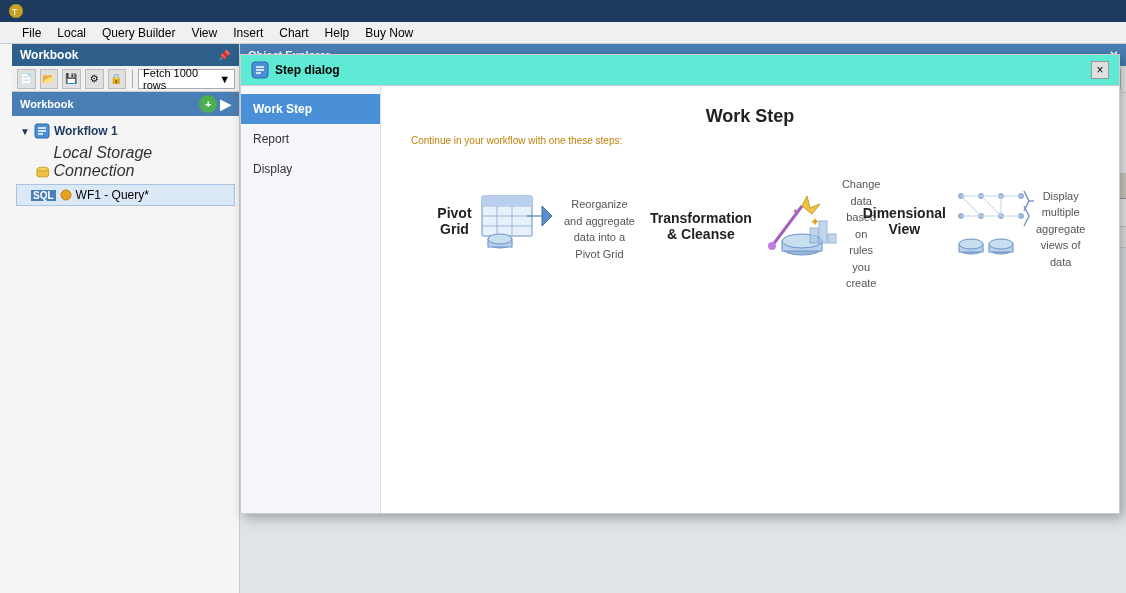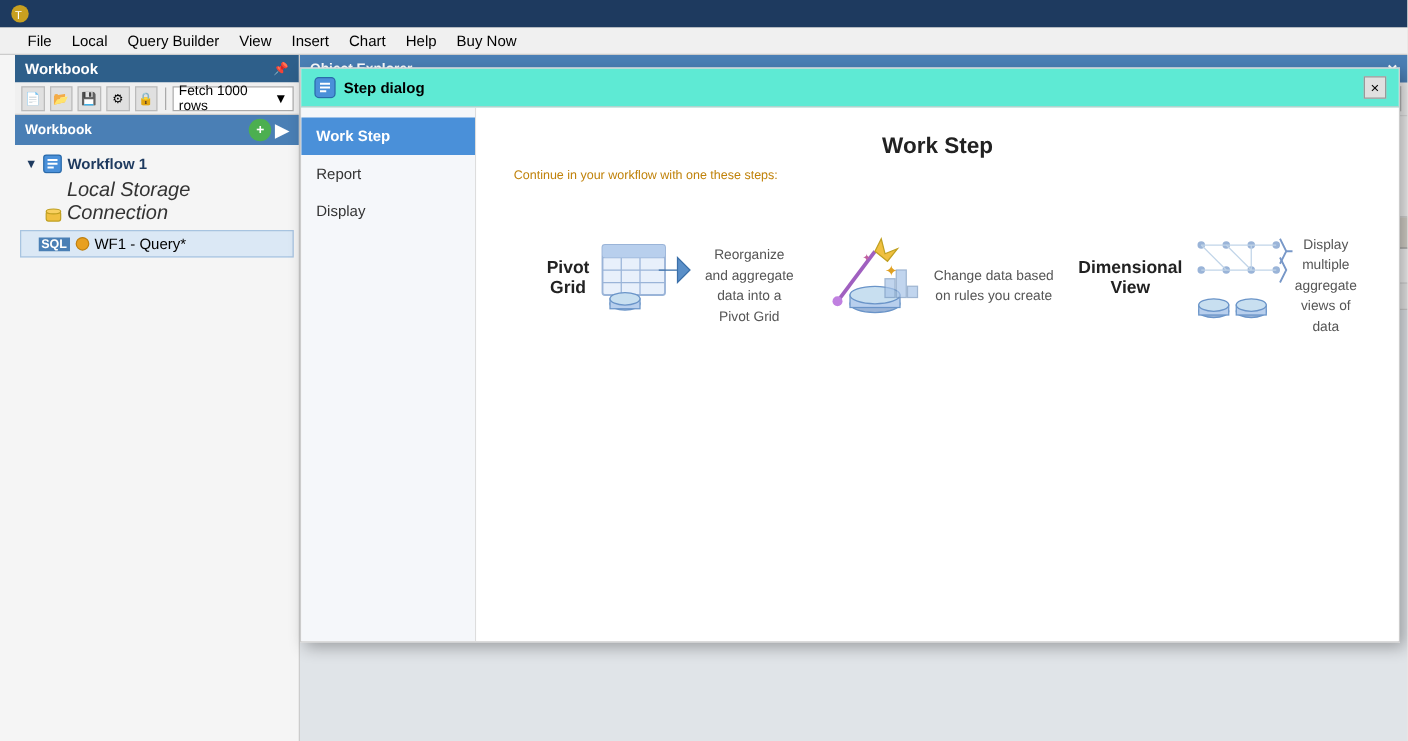--- a/index.html
+++ b/index.html
@@ -630,20 +630,21 @@
 
                   <ellipse cx="28" cy="62" rx="12" ry="5" fill="#9ab4d8" stroke="#6a94c8" stroke-width="1"></ellipse>
                   <rect x="16" y="58" width="24" height="8" fill="#b8cfed" stroke="#6a94c8" stroke-width="1"></rect>
                   <ellipse cx="28" cy="58" rx="12" ry="5" fill="#c8dff0" stroke="#6a94c8" stroke-width="1"></ellipse>
                 </svg>
               </div>
               <div class="step-option-desc">Reorganize and aggregate data into a Pivot Grid</div>
             </div>
 
             <div class="step-option">
+              <div class="step-option-title">Transformation &amp; Cleanse</div>
               <div class="step-option-icon">
                 <svg width="90" height="80" viewBox="0 0 90 80">
 
                   <line x1="20" y1="60" x2="50" y2="20" stroke="#a060c0" stroke-width="3"></line>
                   <circle cx="20" cy="60" r="4" fill="#c080e0"></circle>
                   <path d="M50 20 L55 10 L58 22 L68 18 L60 28 Z" fill="#f0c040" stroke="#c0a020" stroke-width="1"></path>
 
                   <text x="58" y="40" font-size="12" fill="#e0a020">✦</text>
                   <text x="40" y="28" font-size="8" fill="#c060a0">✦</text>
 

